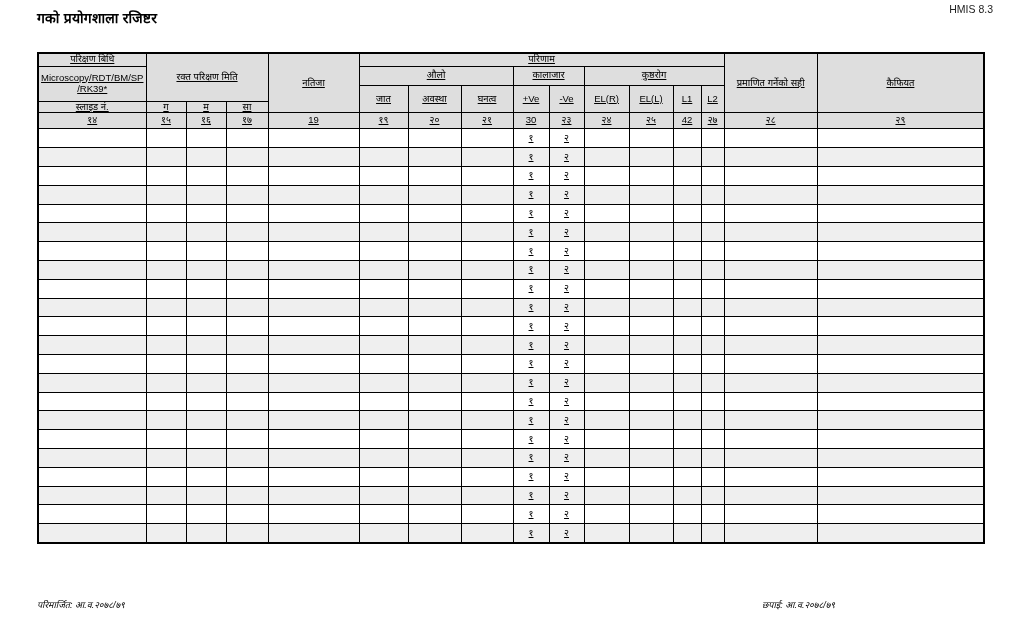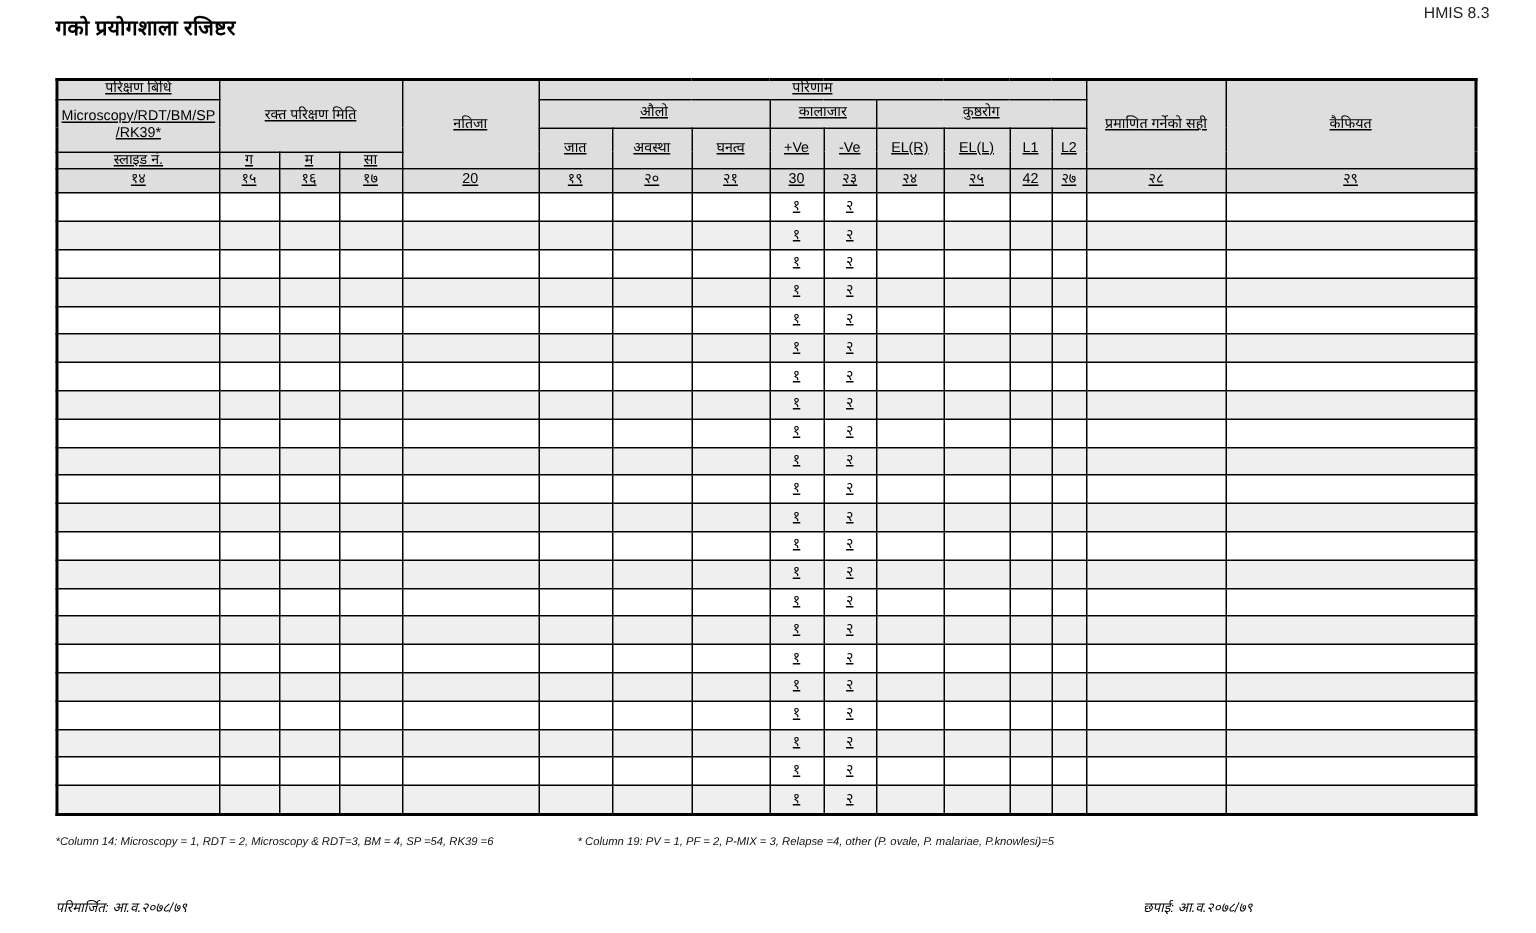--- a/index.html
+++ b/index.html
@@ -101,21 +101,21 @@
       <th>स्लाइड नं.</th>
       <th>ग</th>
       <th>म</th>
       <th class="br2">सा</th>
     </tr>
     <tr class="hr5 num-row">
       <th>१४</th>
       <th>१५</th>
       <th>१६</th>
       <th class="br2">१७</th>
-      <th class="br2">20</th>
+      <th class="br2">19</th>
       <th>१९</th>
       <th>२०</th>
       <th class="br2">२१</th>
       <th>30</th>
       <th class="br2">२३</th>
       <th>२४</th>
       <th>२५</th>
       <th>42</th>
       <th class="br2">२७</th>
       <th class="br2">२८</th>
@@ -516,20 +516,18 @@
         <td></td>
         <td></td>
         <td class="br2"></td>
         <td class="br2"></td>
         <td></td>
       </tr>
     </tbody>
 </table>
 
 <div class="footnotes">
-  <span class="footnote fn-left">*Column 14: Microscopy = 1, RDT = 2, Microscopy &amp; RDT=3, BM = 4, SP =54, RK39 =6</span>
-  <span class="footnote fn-right">* Column 19: PV = 1, PF = 2, P-MIX = 3, Relapse =4, other (P. ovale, P. malariae, P.knowlesi)=5</span>
 </div>
 
 <div class="footer-line">
   <span class="footer-item f-left">परिमार्जित: आ.व.२०७८/७९</span>
   <span class="footer-item f-right">छपाई: आ.व.२०७८/७९</span>
 </div>
 
 </body></html>

